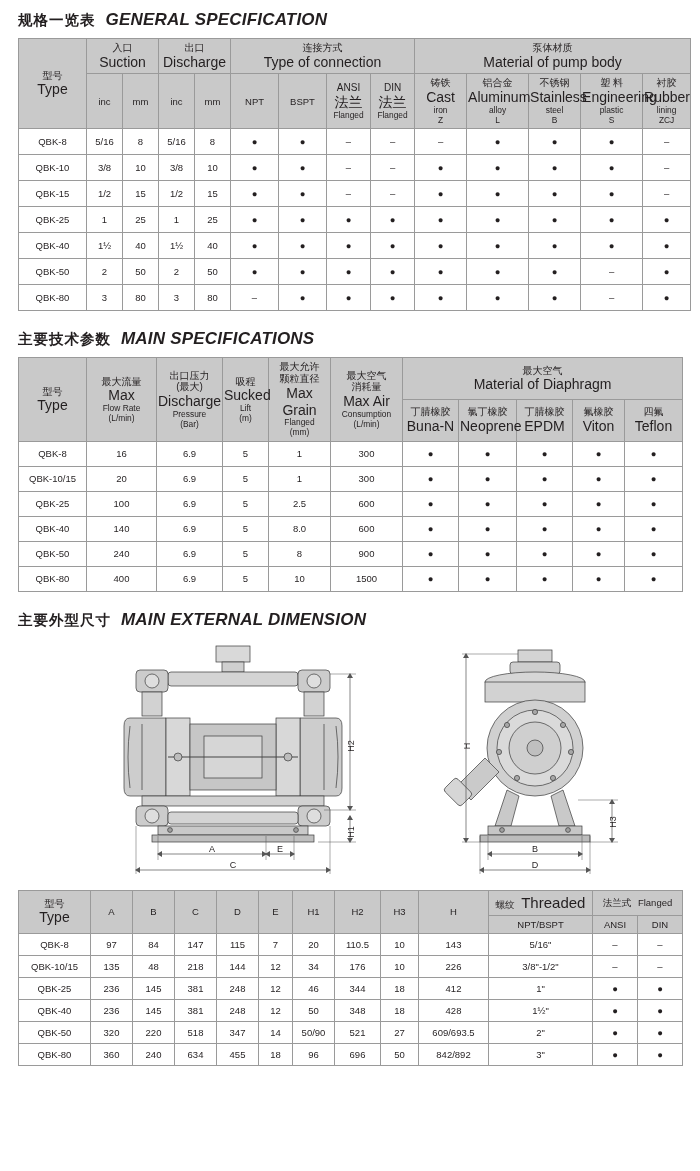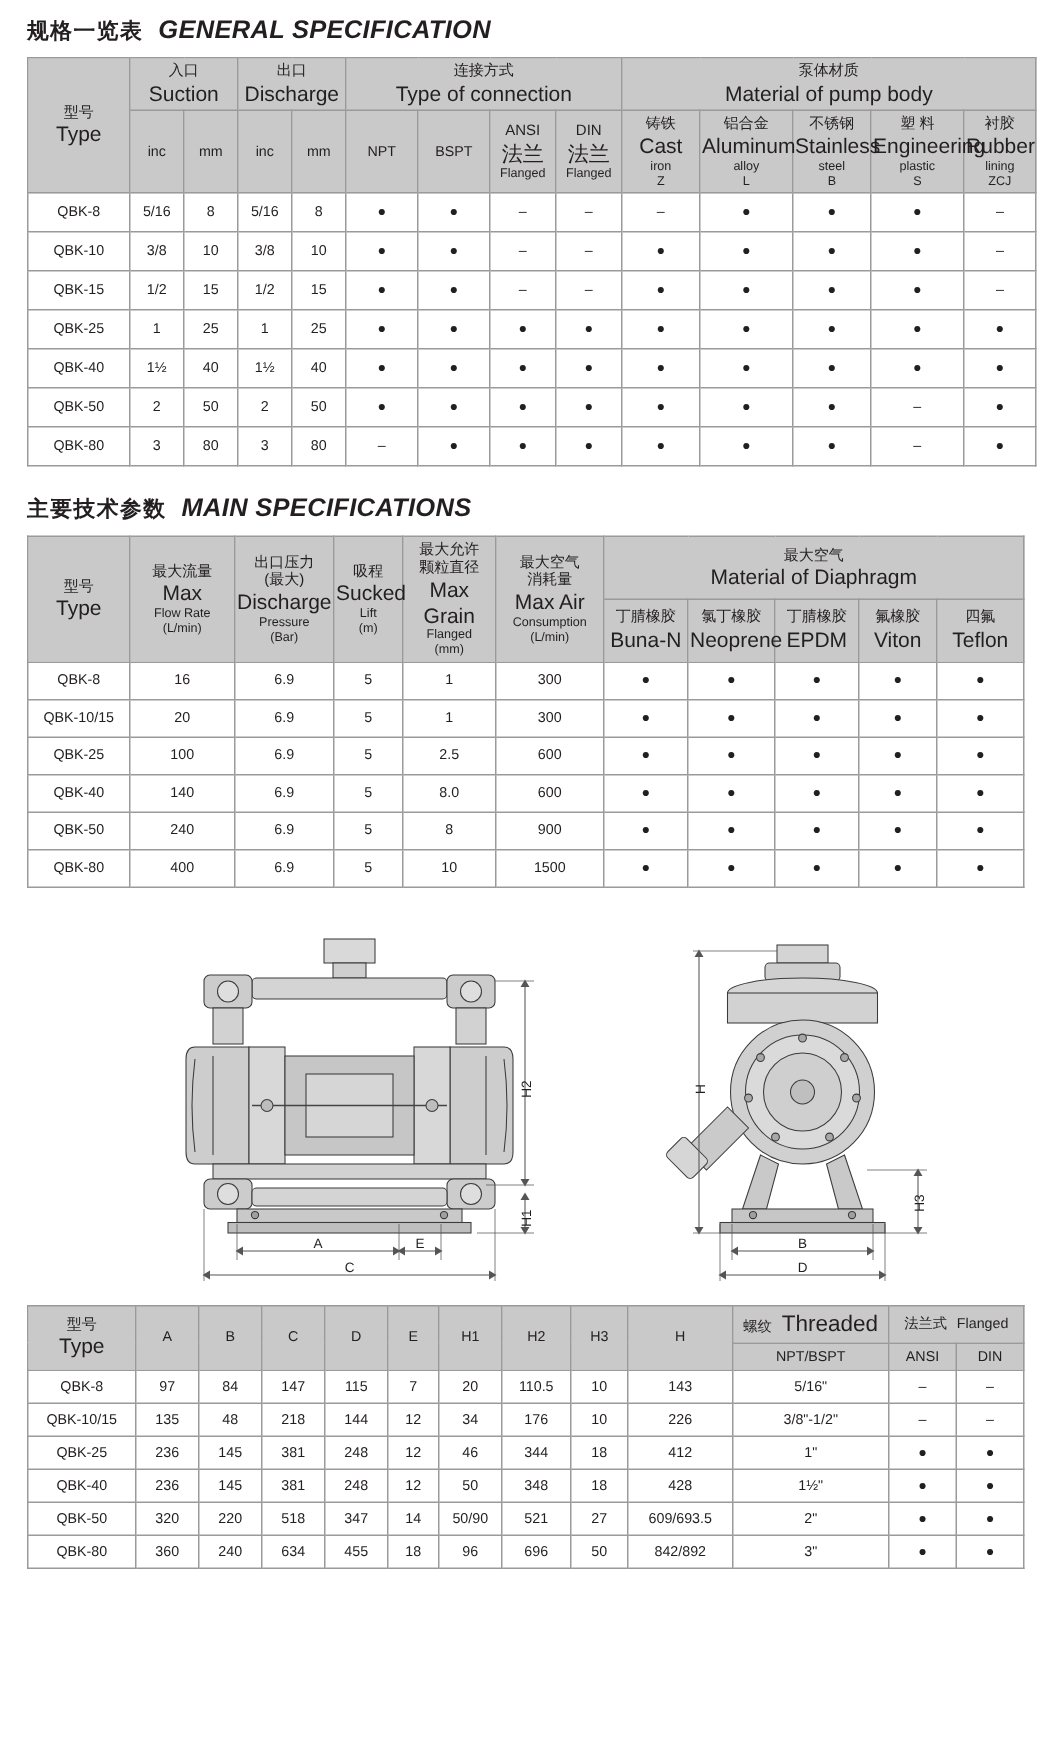--- a/index.html
+++ b/index.html
@@ -439,20 +439,24 @@
         <td class="dot">●</td>
         <td class="dot">●</td>
         <td class="dot">●</td>
         <td class="dot">●</td>
         <td class="dot">●</td>
       </tr>
     </tbody>
   </table>
 
   <div class="gap-b"></div>
+  <div class="sec-title">
+    <span class="cn">主要外型尺寸</span>
+    <span class="en">MAIN EXTERNAL DIMENSION</span>
+  </div>
 
   <div class="drawings">
     <svg width="664" height="240" viewBox="0 0 664 240">
       <defs>
         <g id="arrowdefs"></g>
       </defs>
       <g stroke="#3b3b3b" fill="none" stroke-width="0.7">
 
         <g>
 

